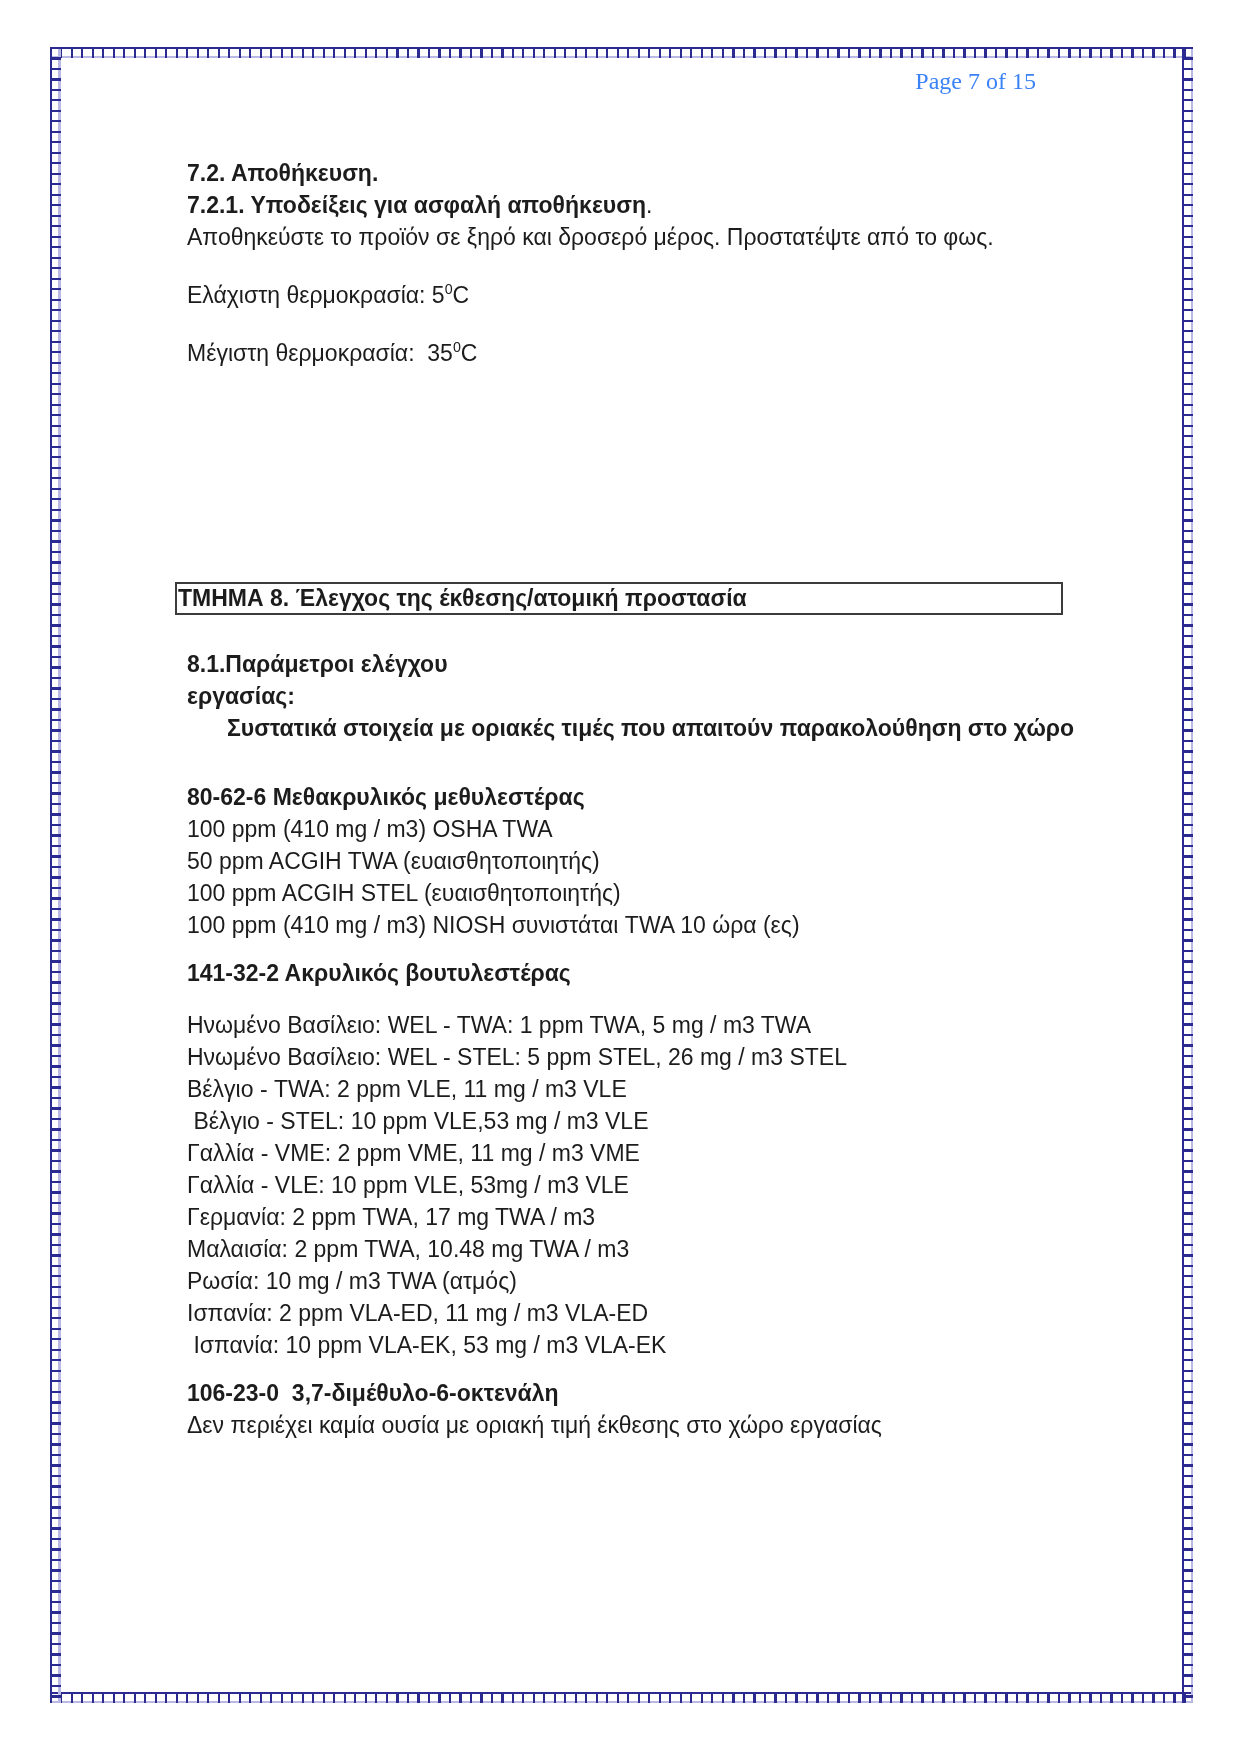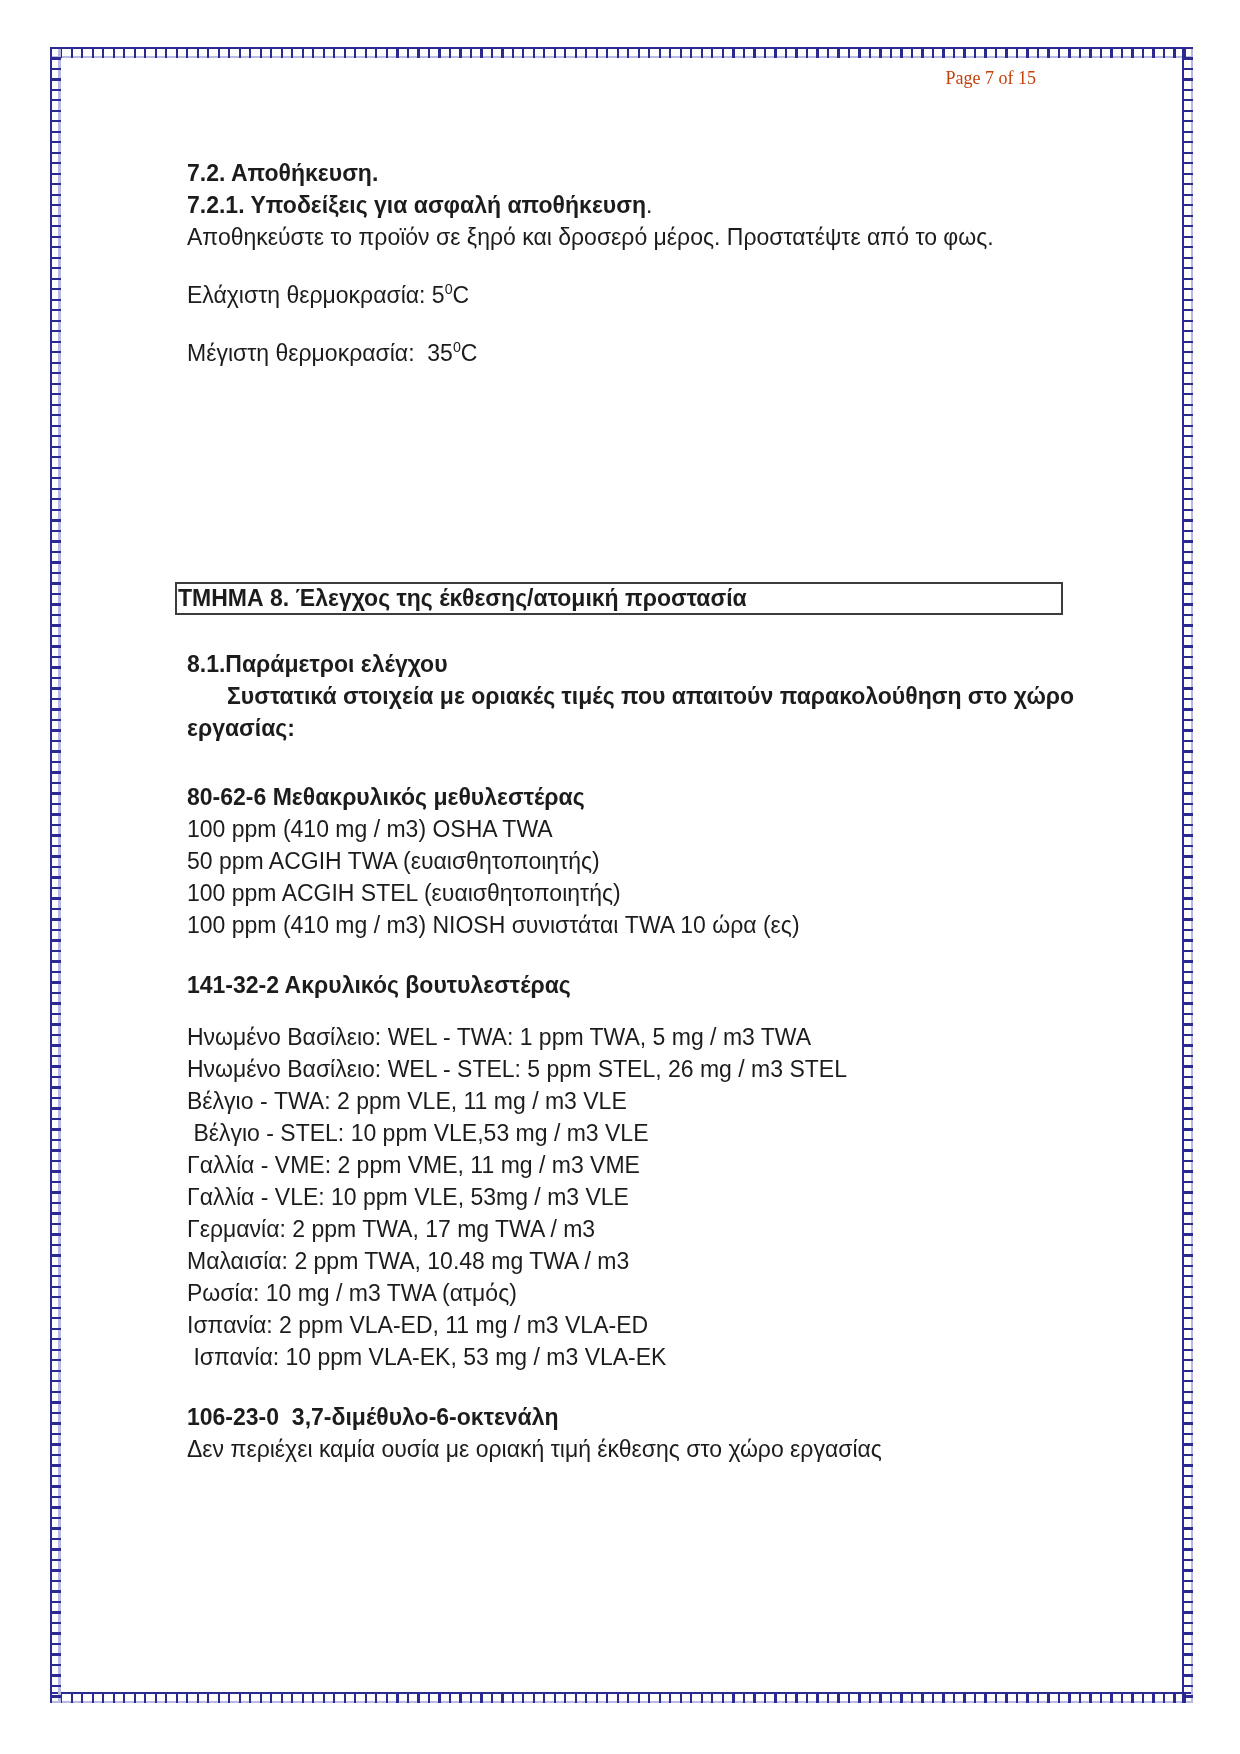--- a/index.html
+++ b/index.html
@@ -31,22 +31,22 @@
   .art-bottom { left: 50px;  top: 1692px; width: 1143px; }
   .art-left   { left: 50px;  top: 47px;   height: 1656px; }
   .art-right  { left: 1182px; top: 47px;  height: 1656px; }
 
   
   .page-header {
     position: absolute;
     top: 68px;
     right: 204px;
     font-family: "Liberation Serif", "DejaVu Serif", serif;
-    font-size: 18px;
-    color: #c2410c;
+    font-size: 24px;
+    color: #3b82f6;
     text-align: center;
   }
 
   
   .content {
     position: absolute;
     left: 187px;
     top: 157px;
     width: 890px;
   }
@@ -71,21 +71,21 @@
     height: 33px;
     border: 2px solid #3c3c3c;
     padding-left: 1px;
     display: flex;
     align-items: center;
   }
   .section-box .line { line-height: 27px; }
 
   .mt-33 { margin-top: 33px; }
   .mt-37 { margin-top: 37px; }
-  .mt-28 { margin-top: 28px; }
+  .mt-28 { margin-top: 16px; }
 </style>
 </head>
 <body>
 
 <div class="page">
 
   <div class="art art-h art-top"></div>
   <div class="art art-h art-bottom"></div>
   <div class="art art-v art-left"></div>
   <div class="art art-v art-right"></div>
@@ -106,22 +106,22 @@
 
     <div class="sp-26"></div>
 
     <p class="line"><span>Μέγιστη θερμοκρασία:  35</span><sup>0</sup><span>C</span></p>
 
     <div class="section-box">
       <p class="line bold">ΤΜΗΜΑ 8. Έλεγχος της έκθεσης/ατομική προστασία</p>
     </div>
 
     <p class="line bold mt-33">8.1.Παράμετροι ελέγχου</p>
+    <p class="line bold">εργασίας:</p>
     <p class="line bold indent">Συστατικά στοιχεία με οριακές τιμές που απαιτούν παρακολούθηση στο χώρο</p>
-    <p class="line bold">εργασίας:</p>
 
     <div class="substance mt-37">
       <p class="line bold">80-62-6 Μεθακρυλικός μεθυλεστέρας</p>
       <div>
           <p class="line">100 ppm (410 mg / m3) OSHA TWA</p>
           <p class="line">50 ppm ACGIH TWA (ευαισθητοποιητής)</p>
           <p class="line">100 ppm ACGIH STEL (ευαισθητοποιητής)</p>
           <p class="line">100 ppm (410 mg / m3) NIOSH συνιστάται TWA 10 ώρα (ες)</p>
         </div>
     </div>

